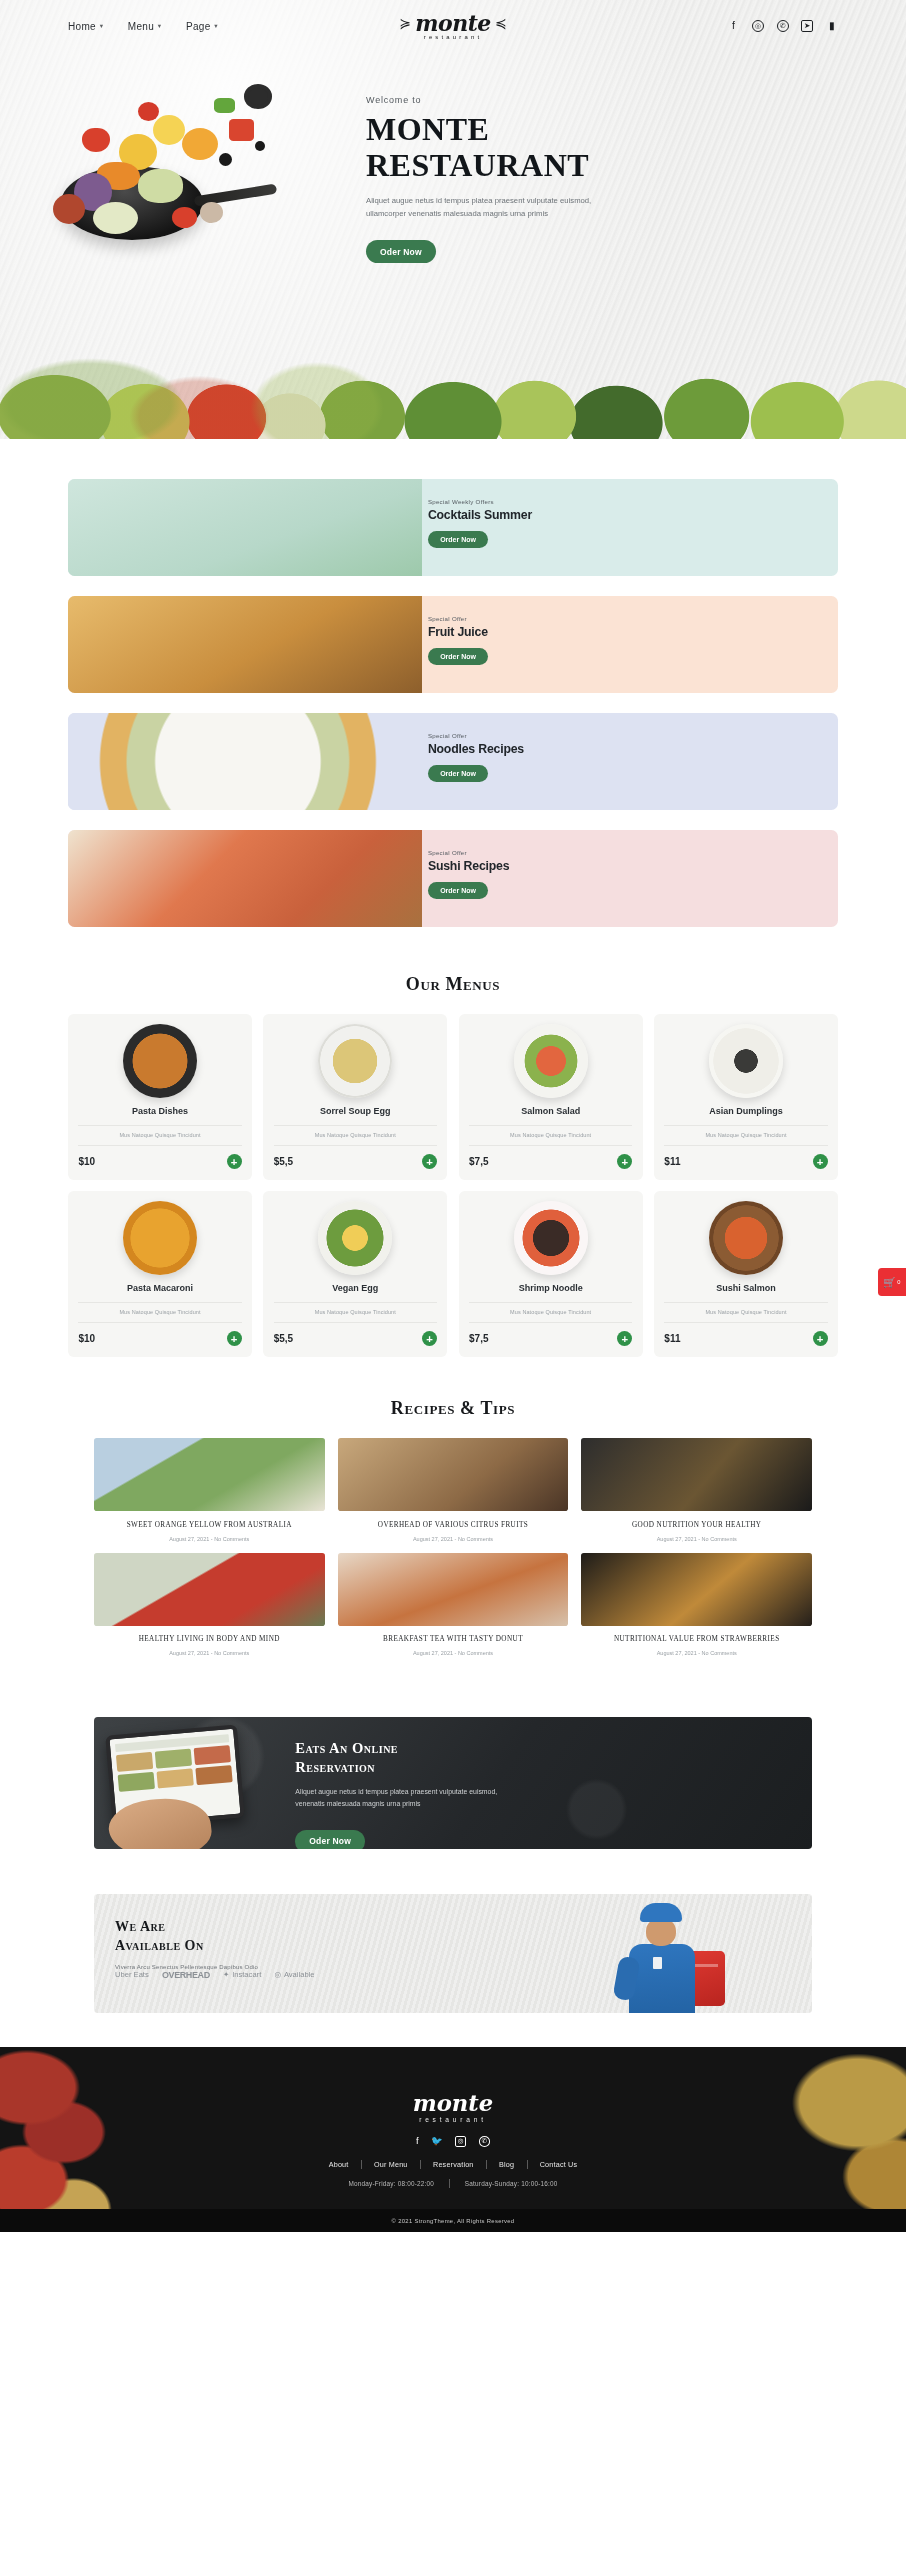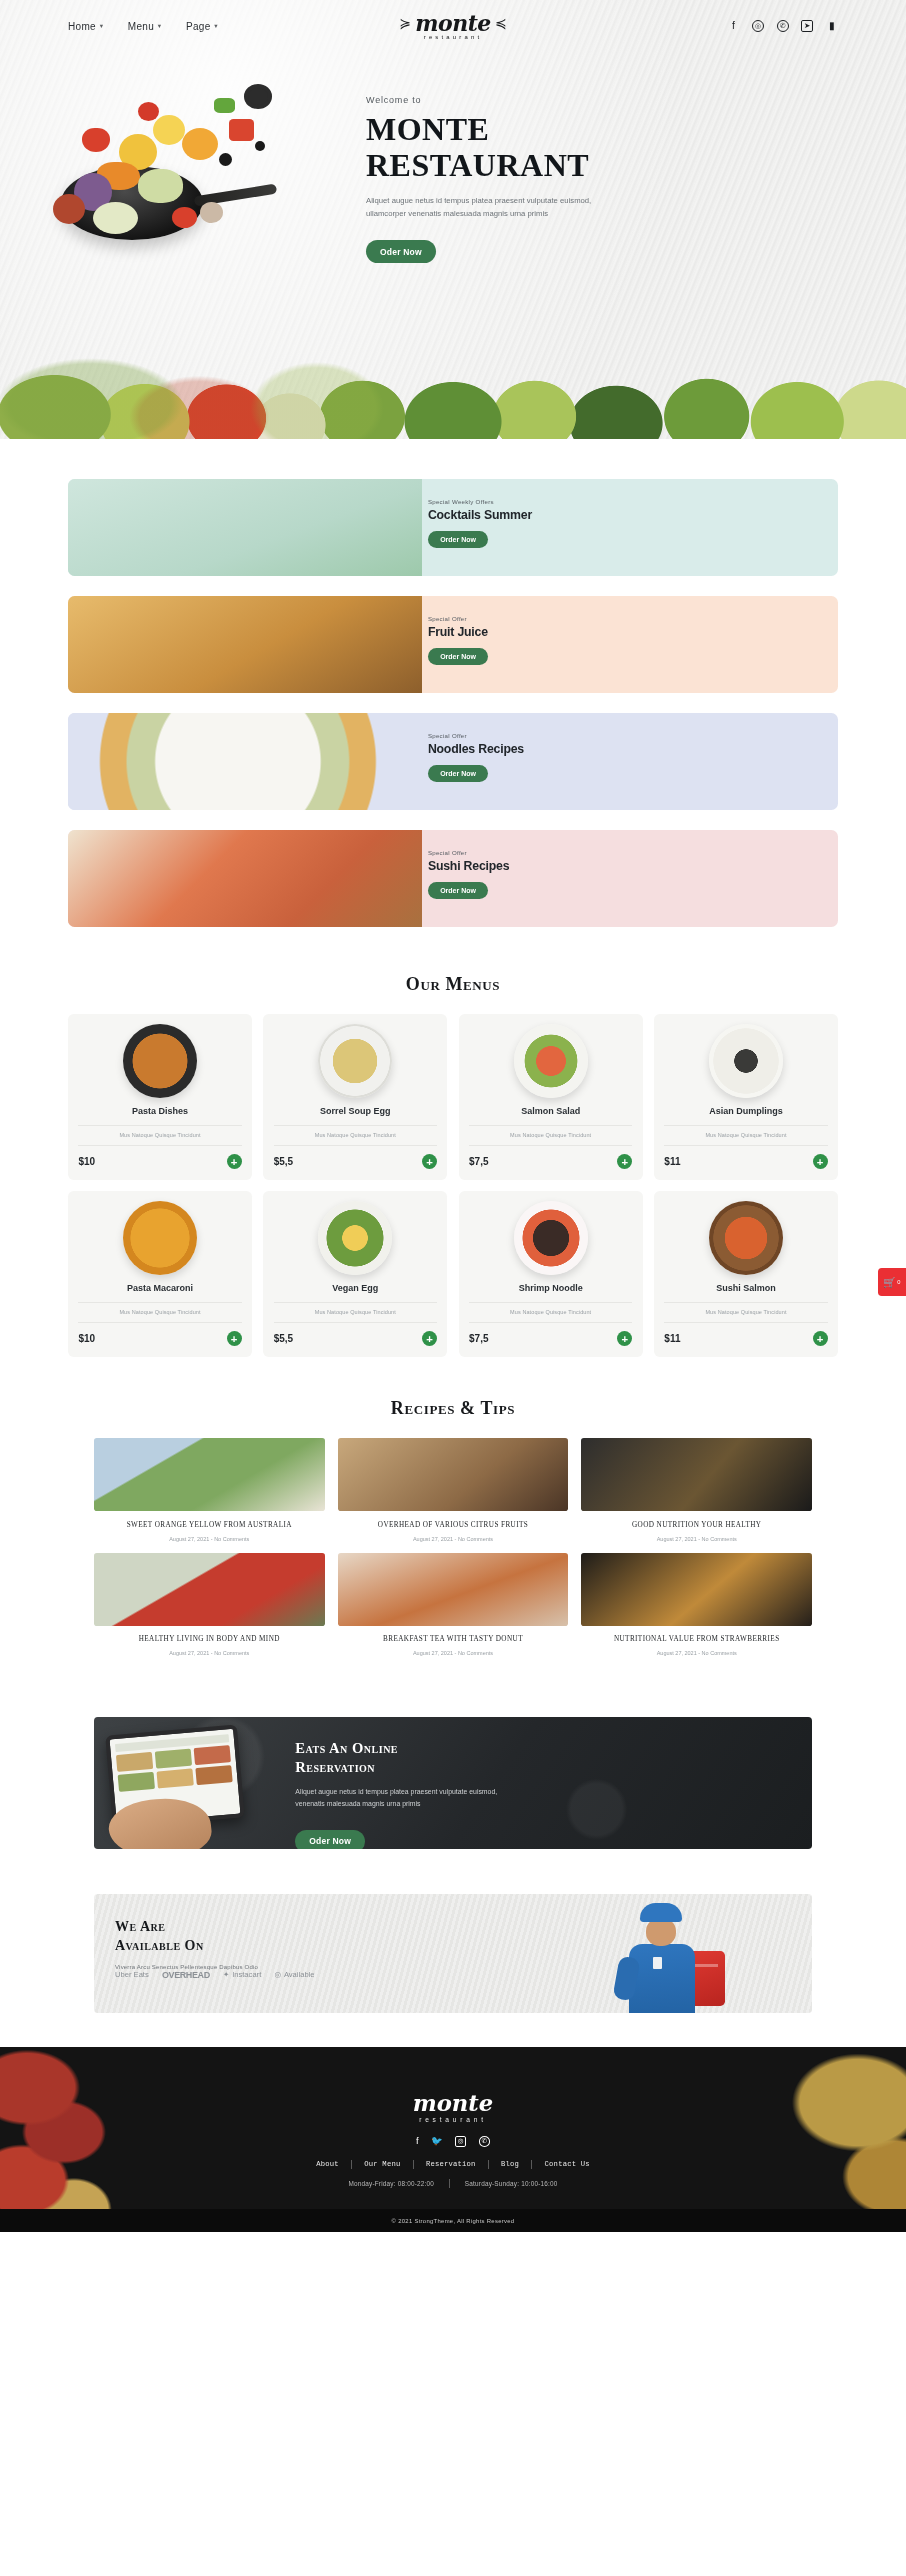--- a/index.html
+++ b/index.html
@@ -315,21 +315,21 @@
   .footer-inner { position: relative; z-index: 3; text-align: center; padding-bottom: 21px; }
   .f-logo-mark {
     font-family: "DejaVu Serif", serif; font-style: italic; font-weight: bold;
     font-size: 22.7px; color: #fff; line-height: 1;
   }
   .f-logo-sub { font-size: 6.6px; letter-spacing: 3.8px; color: #e8e8e8; margin-top: 1.9px; }
   .f-socials { display: flex; justify-content: center; gap: 12.3px; margin-top: 13.2px; }
   .f-soc { color: #fff; font-size: 9.4px; cursor: pointer; line-height: 1; }
   .f-soc.box { border: 1.1px solid #fff; border-radius: 1.9px; font-size: 6.6px; padding: 0.9px 1.9px; }
   .f-soc.circ { border: 1.1px solid #fff; border-radius: 50%; font-size: 6.6px; padding: 0.9px 1.9px; }
-  .f-links { display: flex; justify-content: center; align-items: flex-start; gap: 0; margin-top: 13.2px; font-family: Liberation Mono, monospace; }
+  .f-links { display: flex; justify-content: center; align-items: flex-end; gap: 0; margin-top: 13.2px; }
   .f-link { font-size: 7.2px; color: #e9e9e9; padding: 0 12.3px; cursor: pointer; letter-spacing: 0.2px; }
   .f-sep { width: 0.9px; height: 9.4px; background: #5a5a5a; }
   .f-hours { margin-top: 9.4px; display: flex; justify-content: center; align-items: center; gap: 0; }
   .f-hour { font-size: 6.4px; color: #b9b9b9; padding: 0 15px; letter-spacing: 0.2px; }
   .copyright {
     position: relative; z-index: 3;
     background: #0b0b0b; text-align: center;
     font-size: 5.9px; color: #c9c9c9; padding: 8.5px 0; letter-spacing: 0.3px;
   }
 

